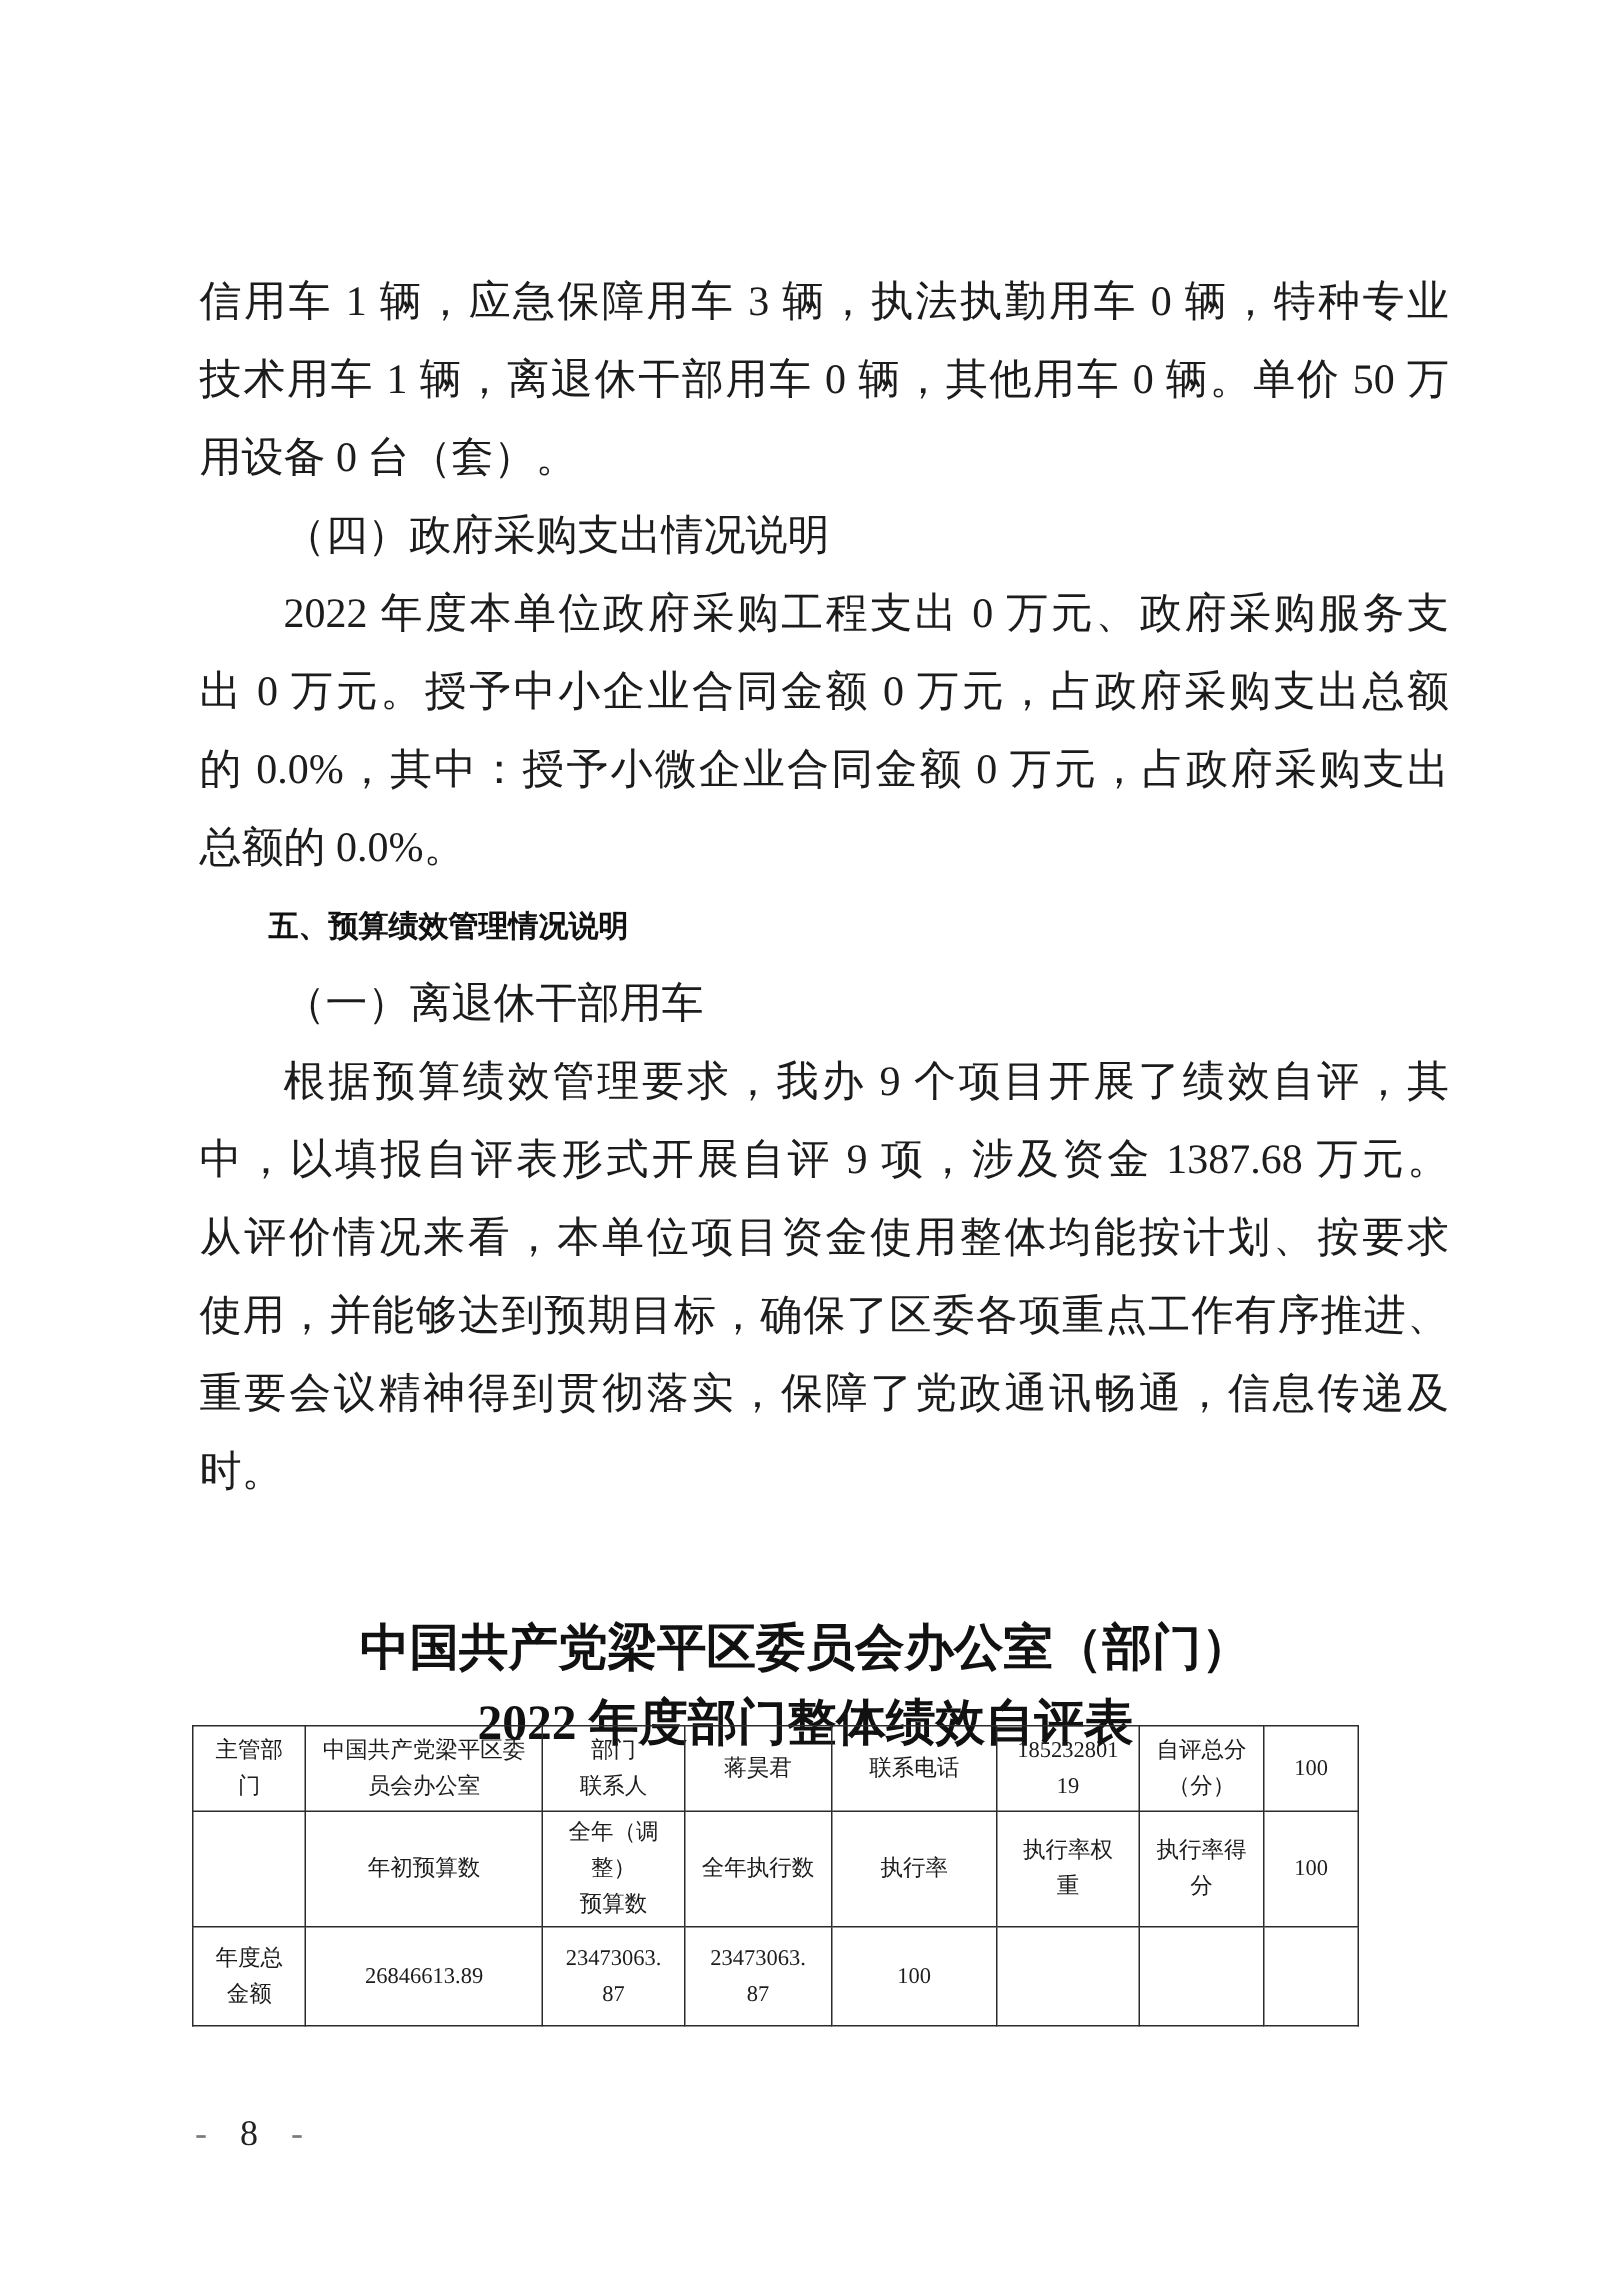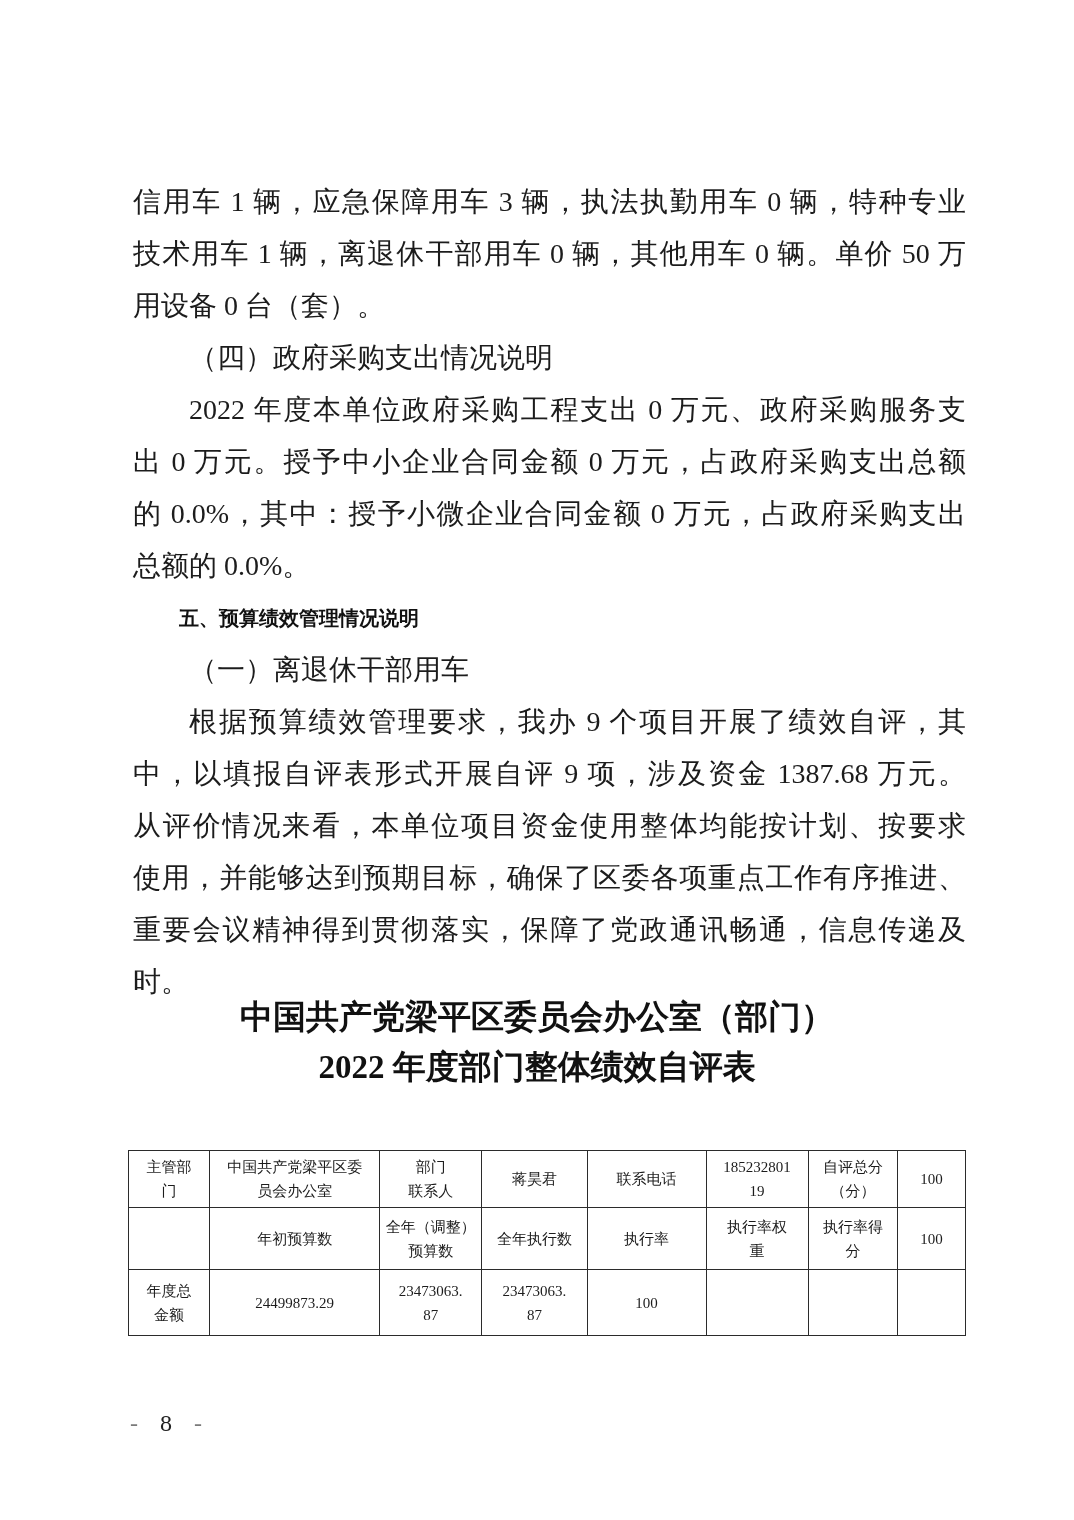--- a/index.html
+++ b/index.html
@@ -42,40 +42,40 @@
   }
   .line.h-sans {
     font-family: "Liberation Sans", "DejaVu Sans", sans-serif;
     font-weight: 700;
     font-size: 20px;
     text-indent: 46px;
     color: #111111;
   }
   .table-title {
     position: absolute;
-    top: 992px;
+    top: 1074px;
     left: 0;
     width: 1074px;
     text-align: center;
     font-weight: 700;
     color: #111111;
   }
   .table-title .t1 {
     font-size: 33px;
     line-height: 50px;
   }
   .table-title .t2 {
     font-size: 33px;
     line-height: 50px;
   }
   table.selfeval {
     position: absolute;
     top: 1150px;
     left: 128px;
-    width: 838px;
+    width: 778px;
     border-collapse: collapse;
     table-layout: fixed;
     padding-left: 32px;
   }
   table.selfeval td {
     border: 1.5px solid #2b2b2b;
     text-align: center;
     vertical-align: middle;
     font-size: 15px;
     line-height: 24px;
@@ -165,21 +165,21 @@
         <td>执行率</td>
         <td>执行率权
 重</td>
         <td>执行率得
 分</td>
         <td>100</td>
       </tr>
       <tr class="r3">
         <td>年度总
 金额</td>
-        <td>24499873.29</td>
+        <td>26846613.89</td>
         <td>23473063.
 87</td>
         <td>23473063.
 87</td>
         <td>100</td>
         <td></td>
         <td></td>
         <td></td>
       </tr>
     </tbody>

